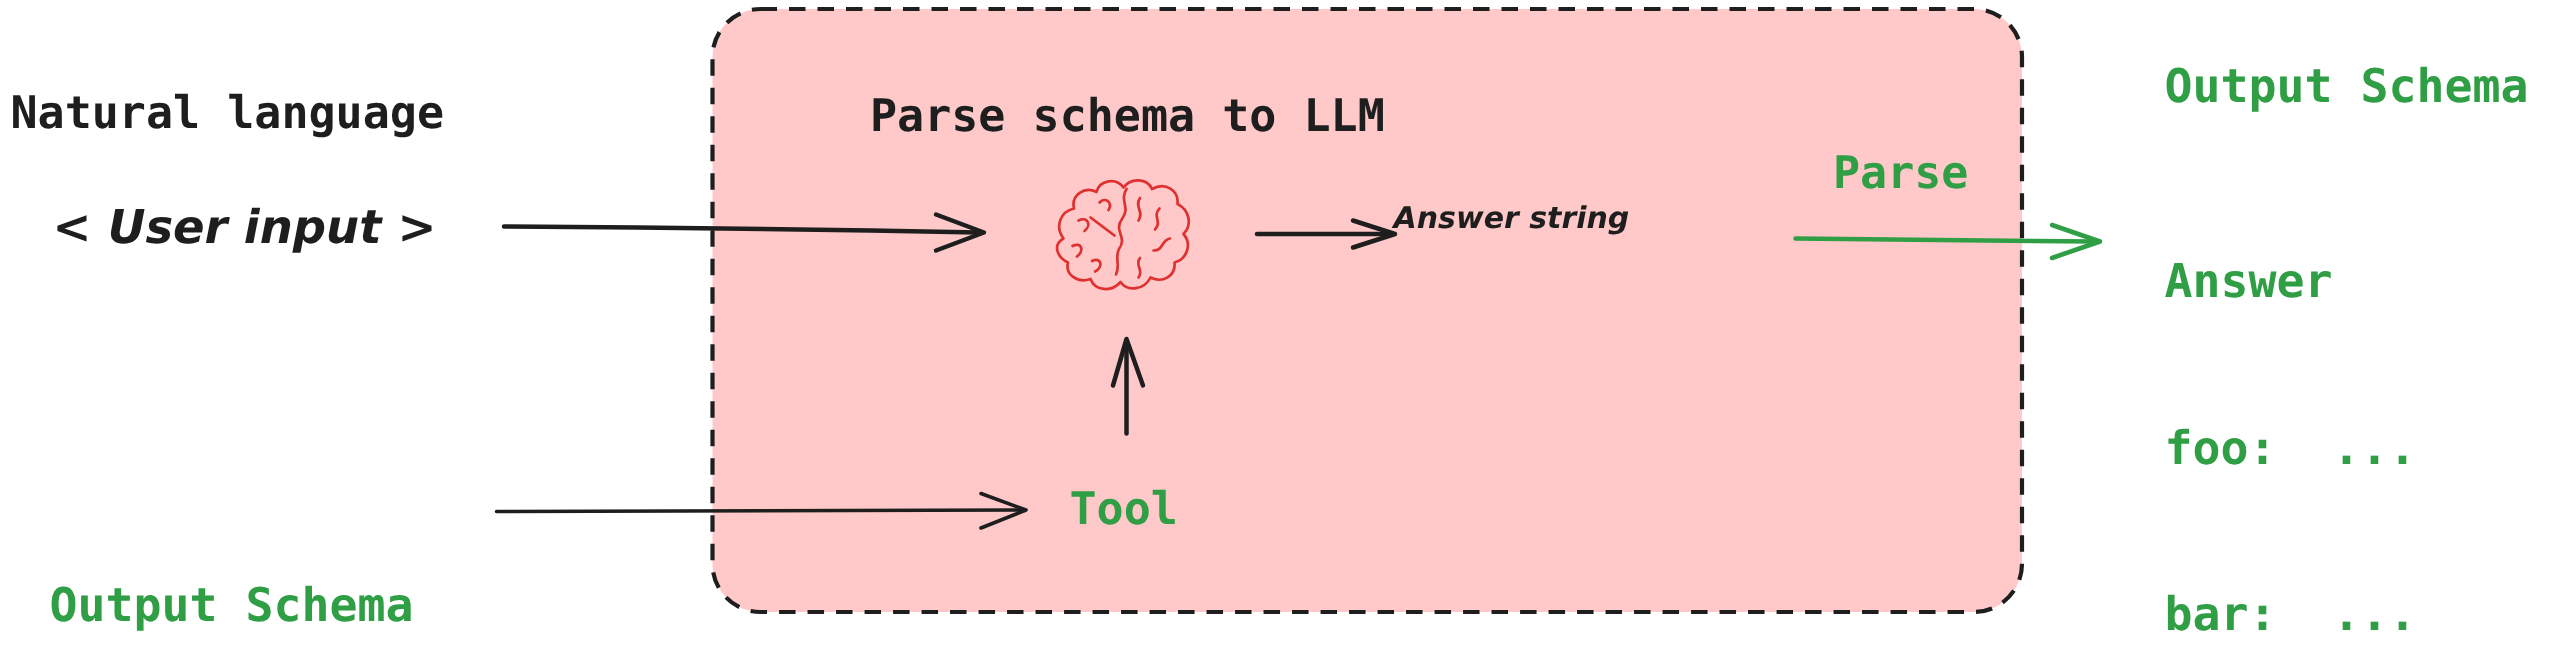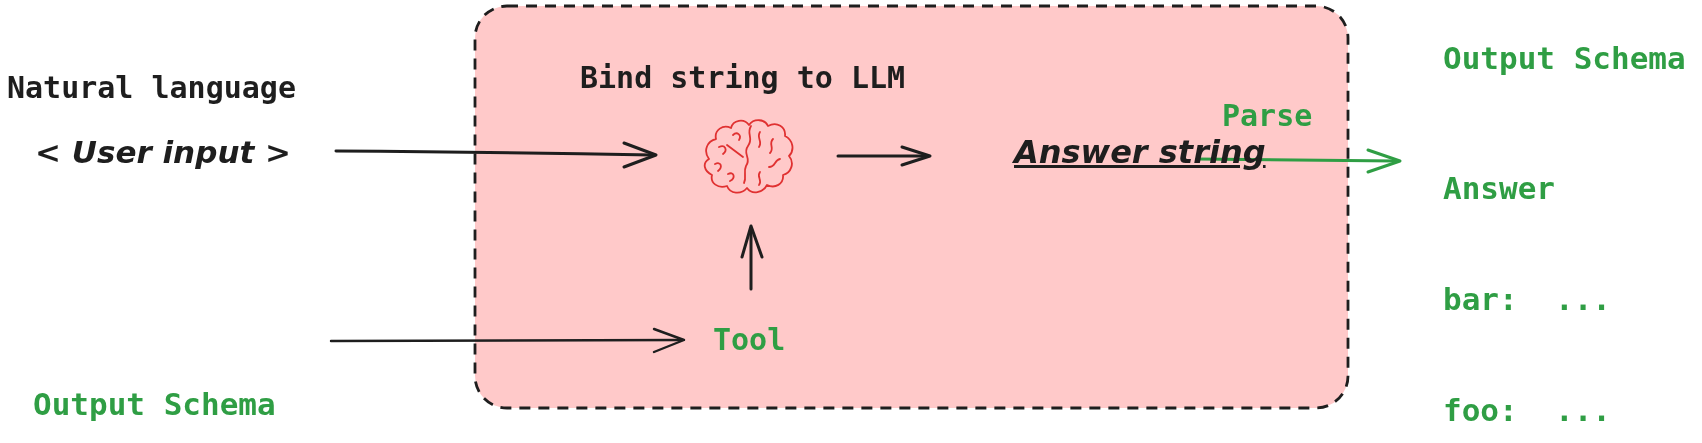--- a/index.html
+++ b/index.html
@@ -81,39 +81,39 @@
       <path d="M 22,30 C 28,27 31,33 26,37"></path>
       <path d="M 18,47 C 24,44 26,50 21,54"></path>
       <path d="M 31,57 C 37,54 39,61 33,64"></path>
       <path d="M 63,15 C 59,21 66,24 62,30"></path>
       <path d="M 76,22 C 71,27 78,31 73,36"></path>
       <path d="M 83,42 C 77,43 79,50 72,50"></path>
       <path d="M 63,55 C 59,60 66,63 62,68"></path>
     </g>
   </svg>
 
-  <div class="abs mono" style="left:7px; top:58px;margin-top:12px;">Natural language</div>
+  <div class="abs mono" style="left:7px; top:58px;">Natural language</div>
 
   <div class="abs hand" style="left:35px; top:134px; font-size:31px;">&lt; User input &gt;</div>
 
   <div class="abs mono green block-lines" style="left:33px; top:312px; font-size:31px;">
     <div>Output Schema</div>
     
     
   </div>
 
-  <div class="abs mono" style="left:580px; top:60px;">Bind string to LLM</div>
+  <div class="abs mono" style="left:580px; top:60px;">Parse schema to LLM</div>
 
   <div class="abs mono green" style="left:1222px; top:62px;margin-top:36px;">Parse</div>
 
-  <div class="abs hand" style="left:1014px; top:133px; font-size:32px;text-decoration:underline;">Answer string</div>
+  <div class="abs hand" style="left:929px; top:133px; font-size:20px;">Answer string</div>
 
   <div class="abs mono green" style="left:713px; top:322px;text-align:center;">Tool</div>
 
   <div class="abs mono green" style="left:1443px; top:40px; font-size:31px;">Output Schema</div>
 
   <div class="abs mono green block-lines-r" style="left:1443px; top:97px; font-size:31px;">
     <div>Answer</div>
+    <div>foo:  ...</div>
     <div>bar:  ...</div>
-    <div>foo:  ...</div>
   </div>
 
 </div>
 
 </body></html>

